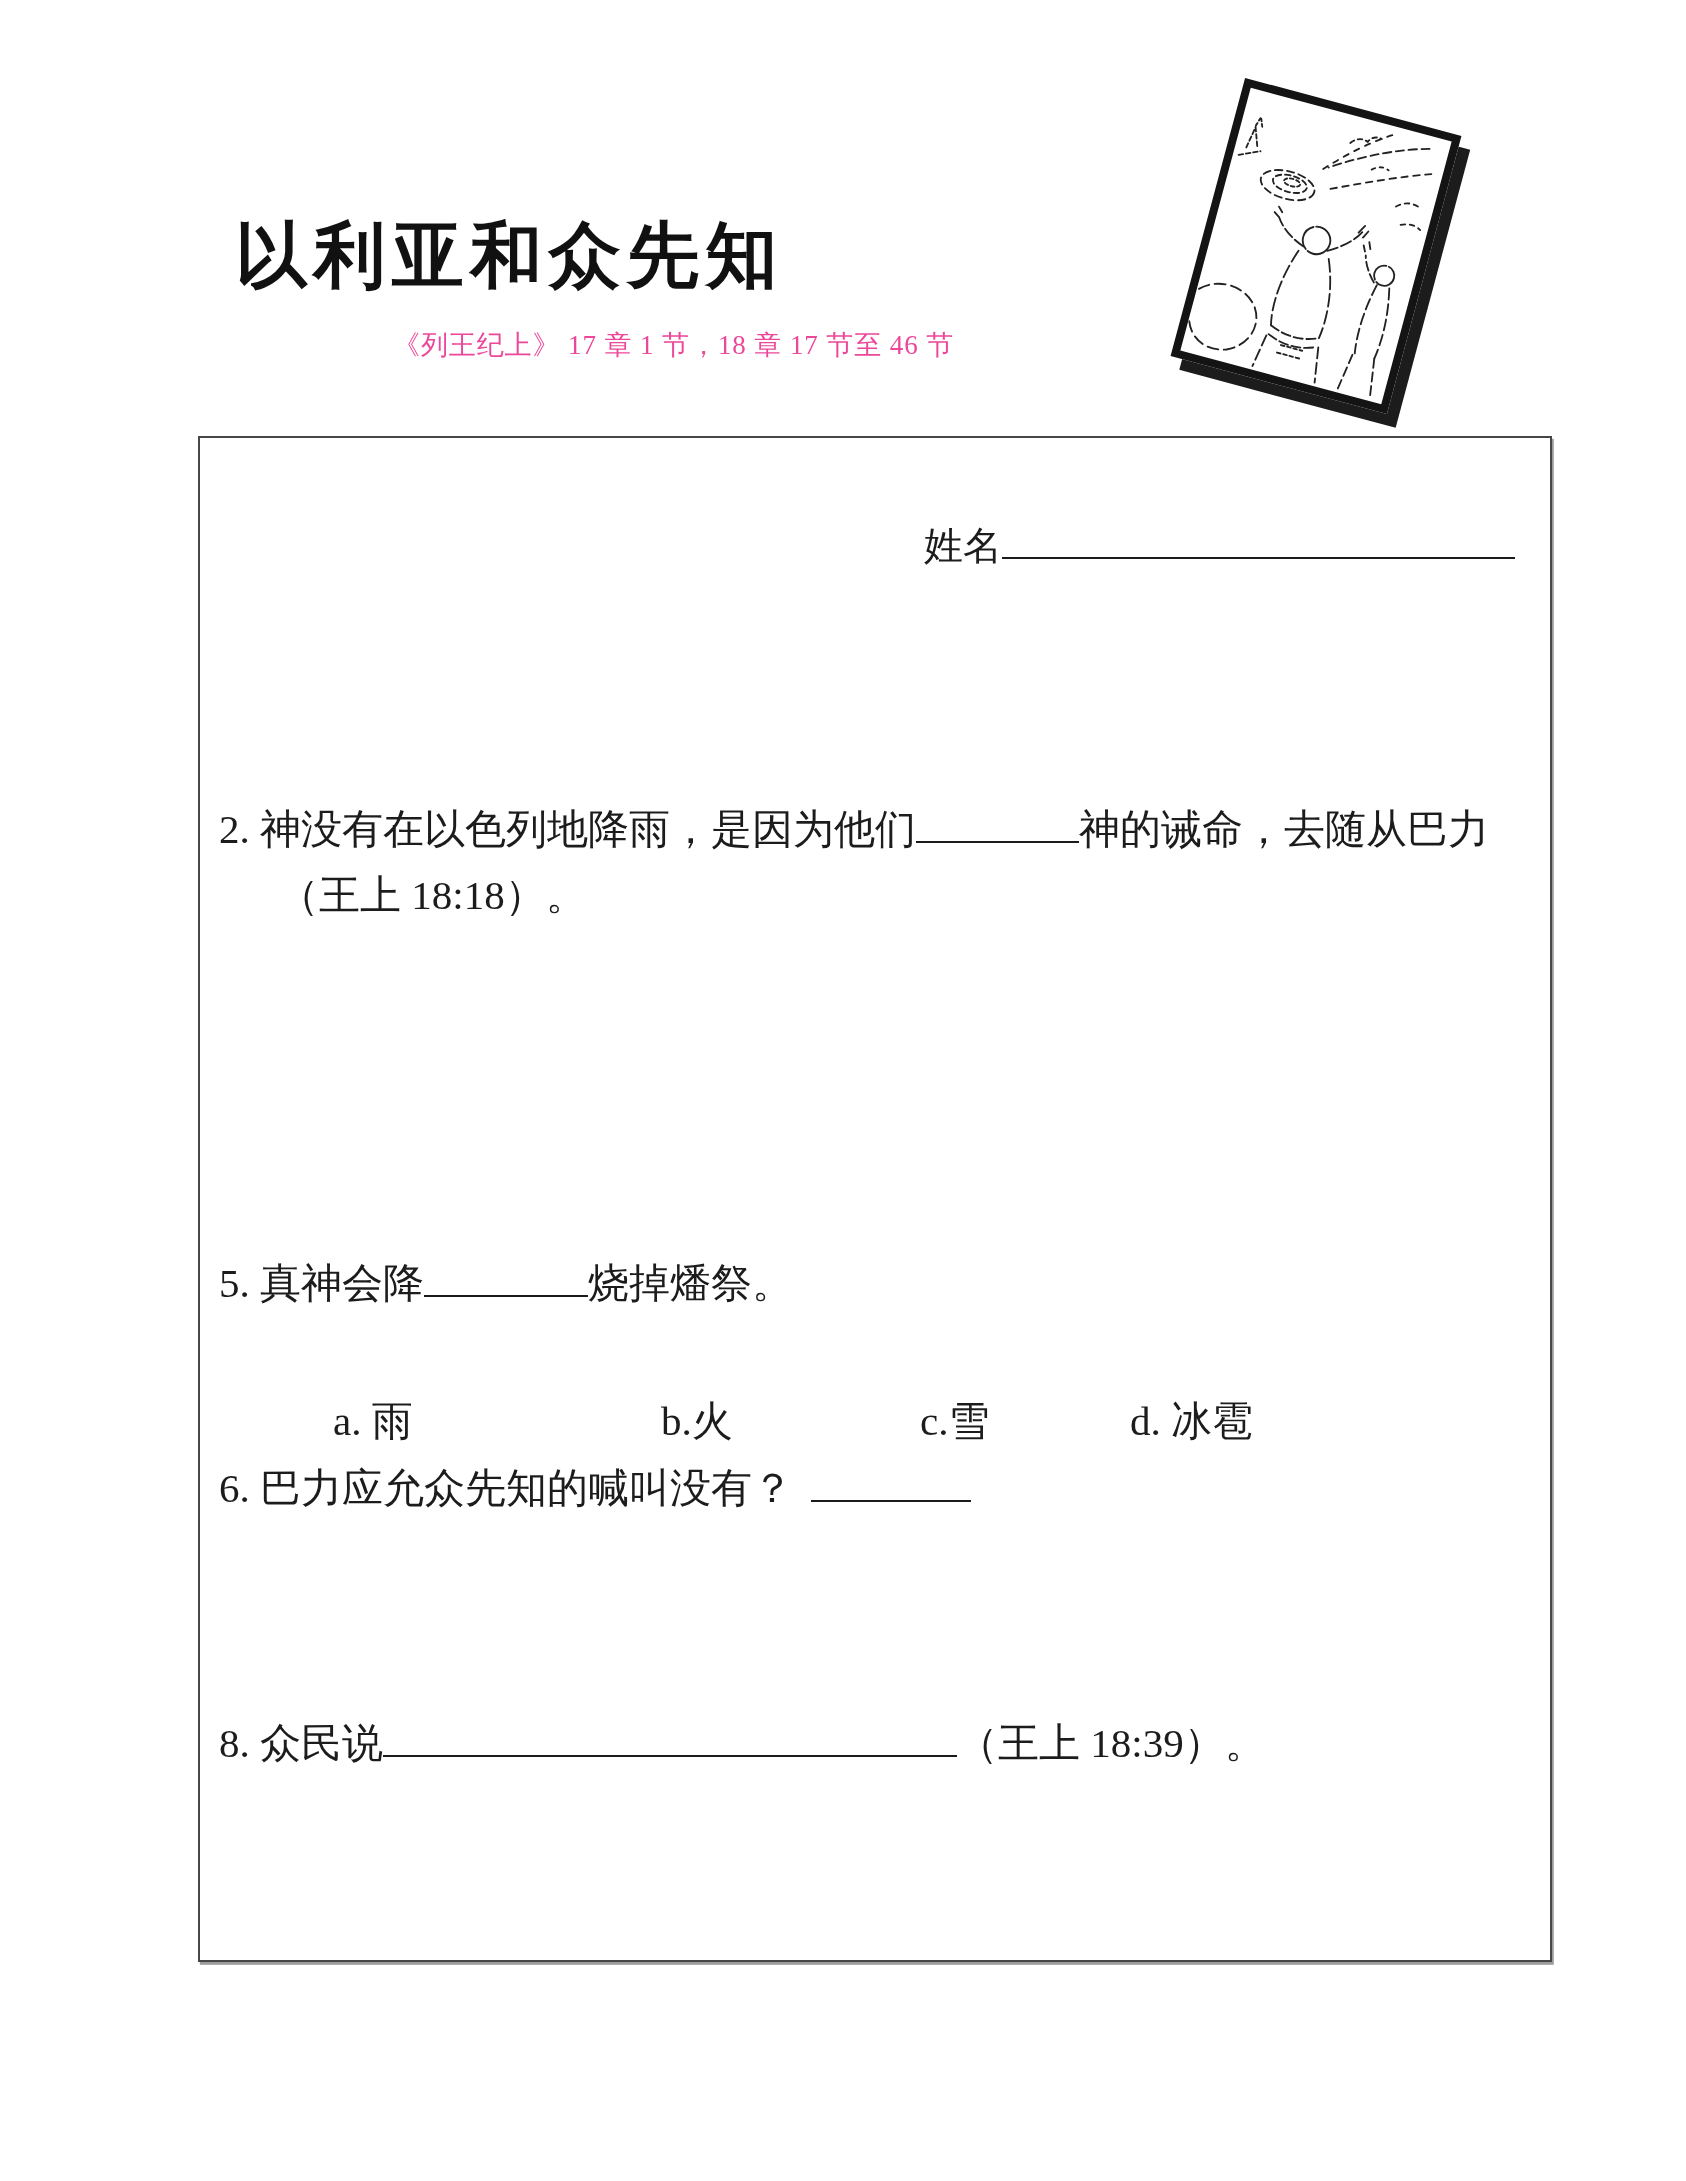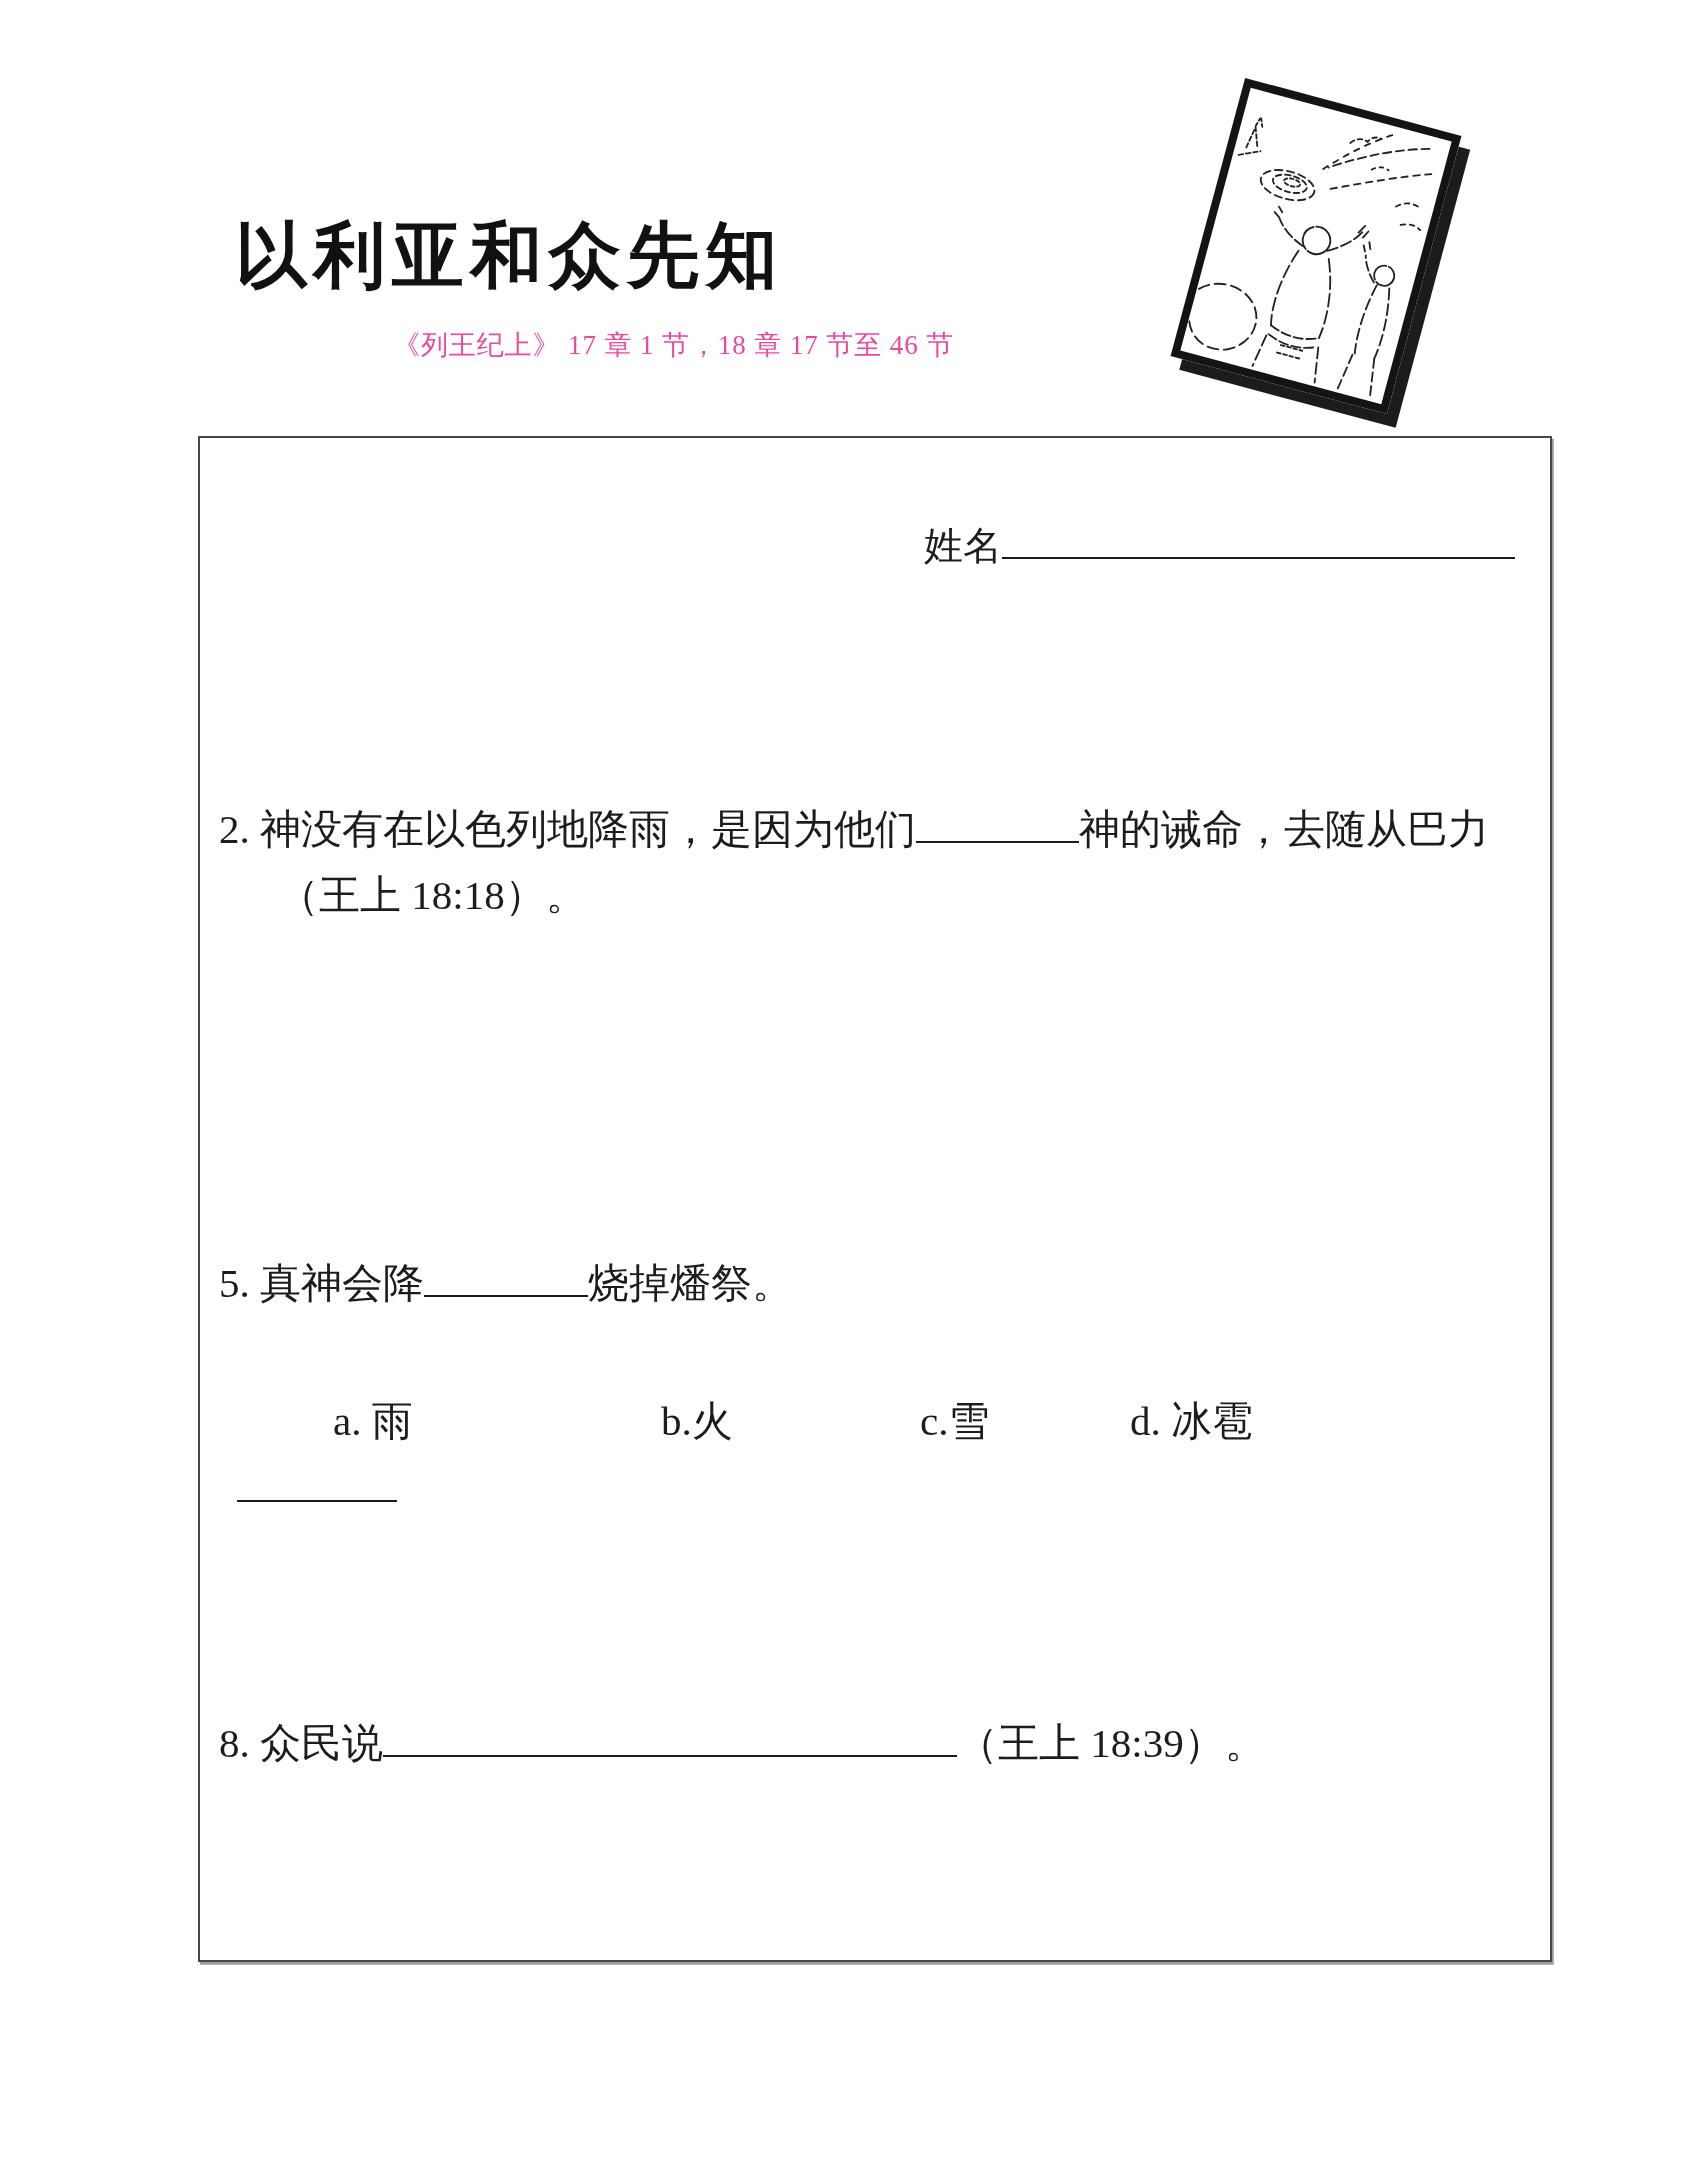--- a/index.html
+++ b/index.html
@@ -97,21 +97,21 @@
       <span>5. 真神会降</span><span class="blank" style="width:164px"></span><span>烧掉燔祭。</span>
     </div>
     <div class="fline" style="left:0;top:900px;width:1350px">
       <span class="opt" style="left:133px">a. 雨</span>
       <span class="opt" style="left:461px">b.火</span>
       <span class="opt" style="left:720px">c.雪</span>
       <span class="opt" style="left:930px">d. 冰雹</span>
     </div>
 
     <div class="fline" style="left:19px;top:1013px">
-      <span class="blank" style="width:160px;margin-left:18.4px"></span>
+      <span>6. 巴力应允众先知的喊叫没有？</span><span class="blank" style="width:160px;margin-left:18.4px"></span>
     </div>
 
 
     <div class="fline" style="left:19px;top:1268px">
       <span>8. 众民说</span><span class="blank" style="width:574px"></span><span>（王上 18:39）。</span>
     </div>
 
   </div>
 </div>
 

